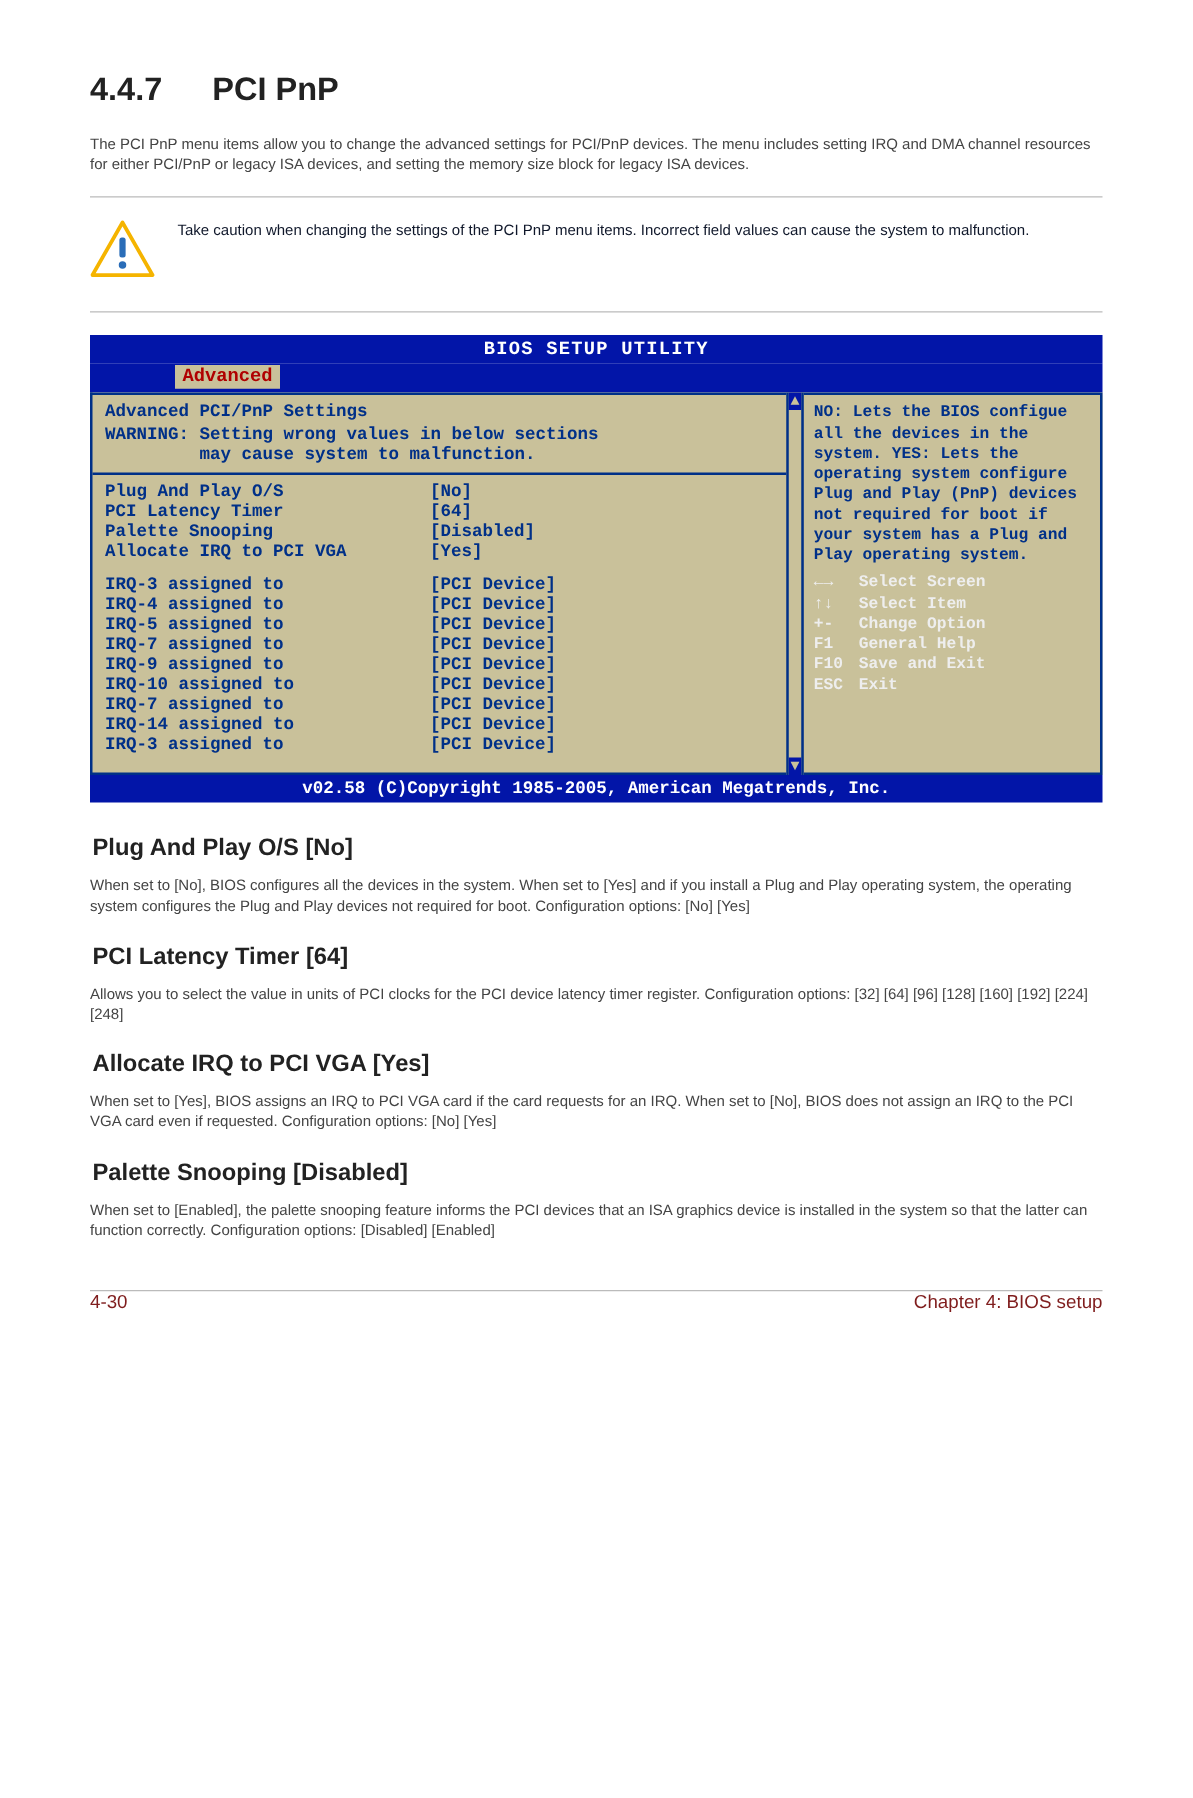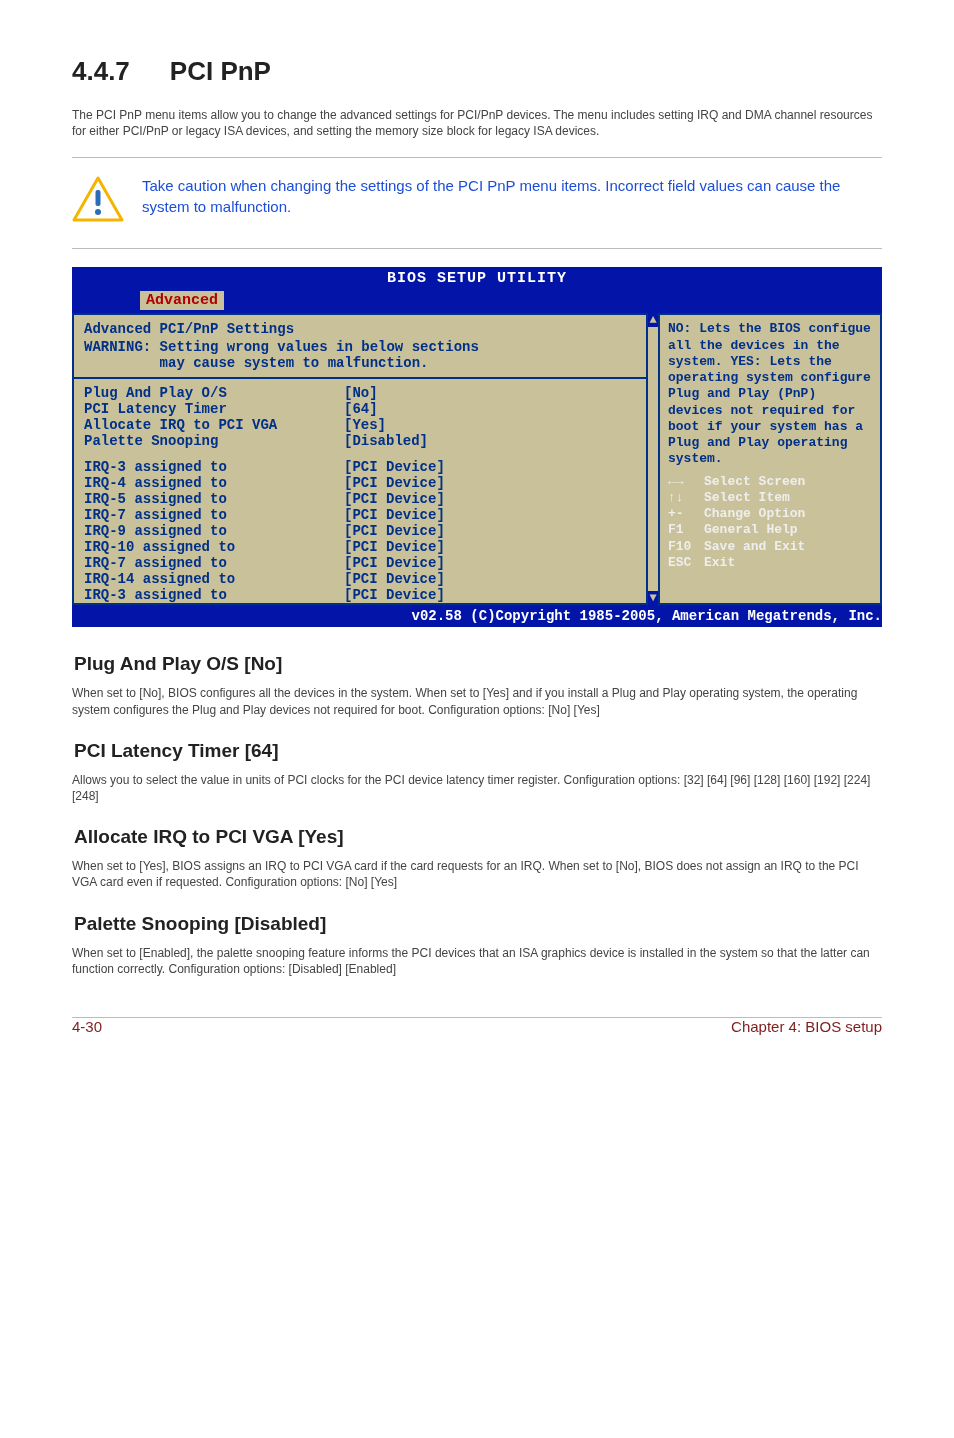--- a/index.html
+++ b/index.html
@@ -21,21 +21,21 @@
   p.body {
     font-size: 12px;
     line-height: 1.35;
     color: #444;
     margin: 0 0 18px 0;
   }
   .note-sep { border: none; border-top: 1px solid #bbb; margin: 10px 0; }
   .note-row { display: flex; align-items: flex-start; gap: 18px; padding: 8px 0 12px 0; }
   .note-icon { flex: 0 0 52px; }
   .note-icon svg { width: 52px; height: 46px; }
-  .note-text { flex: 1; font-size: 15px; line-height: 1.35; color: #1d4ed8; }
+  .note-text { flex: 1; font-size: 12px; line-height: 1.35; color: #0f172a; }
   .bios-shell { margin: 18px 0 26px 0; }
   .bios-title {
     background: #0215a8;
     color: #fff;
     font-family: "Courier New", monospace;
     font-weight: bold;
     text-align: center;
     padding: 3px 0;
     font-size: 15px;
     letter-spacing: 1px;
@@ -57,25 +57,25 @@
     background: #c9c19a;
     font-family: "Courier New", monospace;
     font-size: 14px;
     color: #003088;
     font-weight: bold;
   }
   .bios-left {
     flex: 1;
     border: 2px solid #003088;
     border-right: none;
-    padding: 6px 10px 0 10px;
+    padding: 6px 10px 14px 10px;
     position: relative;
   }
   .bios-right {
-    width: 224px;
+    width: 241px;
     border: 2px solid #003088;
     padding: 6px 8px;
     font-size: 13px;
     line-height: 1.25;
   }
   .warn-box {
     border-bottom: 2px solid #003088;
     margin: 2px -10px 6px -10px;
     padding: 0 10px 6px 10px;
   }
@@ -92,21 +92,21 @@
     color: #0215a8;
     background: #c9c19a;
   }
   .scroll-gutter .arrow { background: #0215a8; color: #c9c19a; text-align: center; font-size: 12px; line-height: 14px; height: 14px; }
   .help-desc { color: #003088; margin-bottom: 6px; }
   .help-keys { color: #eee; font-weight: bold; }
   .help-keys .k { display: inline-block; width: 36px; }
   .bios-footer {
     background: #0215a8;
     color: #fff;
-    text-align: right;
+    text-align: center;
     font-family: "Courier New", monospace;
     font-weight: bold;
     font-size: 14px;
     padding: 3px 0;
   }
   h3.sub {
     font-size: 19px;
     font-weight: bold;
     color: #222;
     margin: 22px 0 10px 2px;
@@ -160,26 +160,26 @@
 
         <div class="bios-row">
             <span class="lbl">Plug And Play O/S</span>
             <span class="val">[No]</span>
           </div>
         <div class="bios-row">
             <span class="lbl">PCI Latency Timer</span>
             <span class="val">[64]</span>
           </div>
         <div class="bios-row">
+            <span class="lbl">Palette Snooping</span>
+            <span class="val">[Disabled]</span>
+          </div>
+        <div class="bios-row">
             <span class="lbl">Allocate IRQ to PCI VGA</span>
             <span class="val">[Yes]</span>
-          </div>
-        <div class="bios-row">
-            <span class="lbl">Palette Snooping</span>
-            <span class="val">[Disabled]</span>
           </div>
 
         <div style="height:10px"></div>
 
         <div class="bios-row">
             <span class="lbl">IRQ-3 assigned to</span>
             <span class="val">[PCI Device]</span>
           </div>
         <div class="bios-row">
             <span class="lbl">IRQ-4 assigned to</span>

